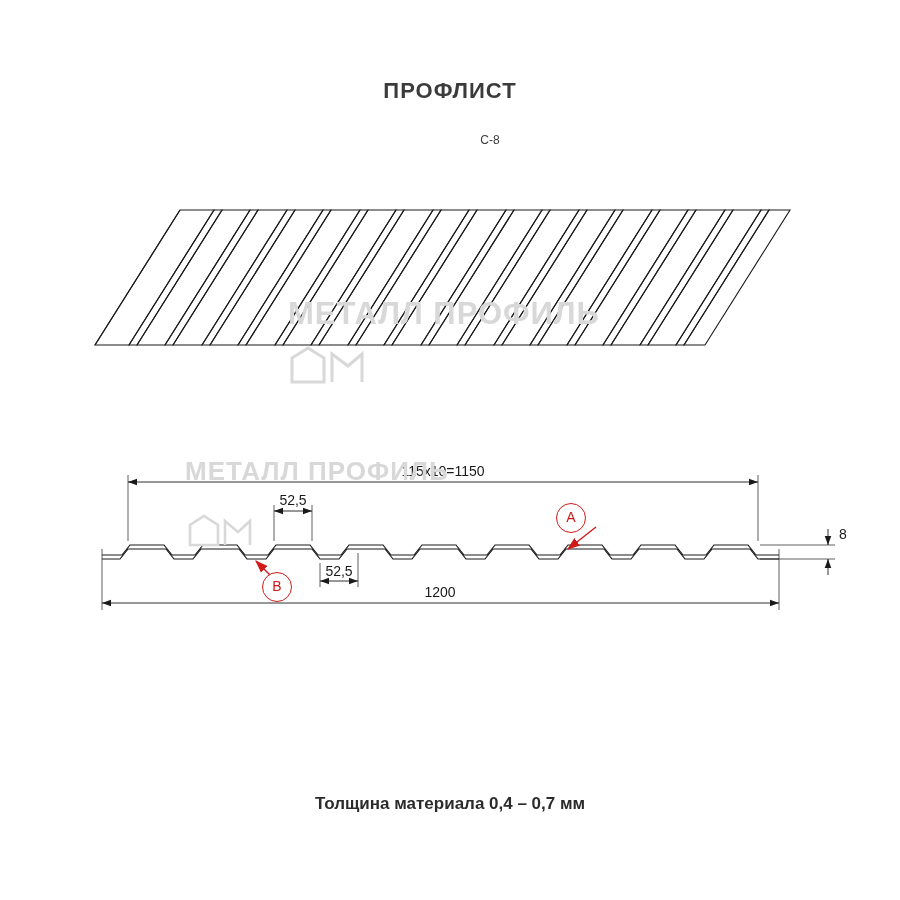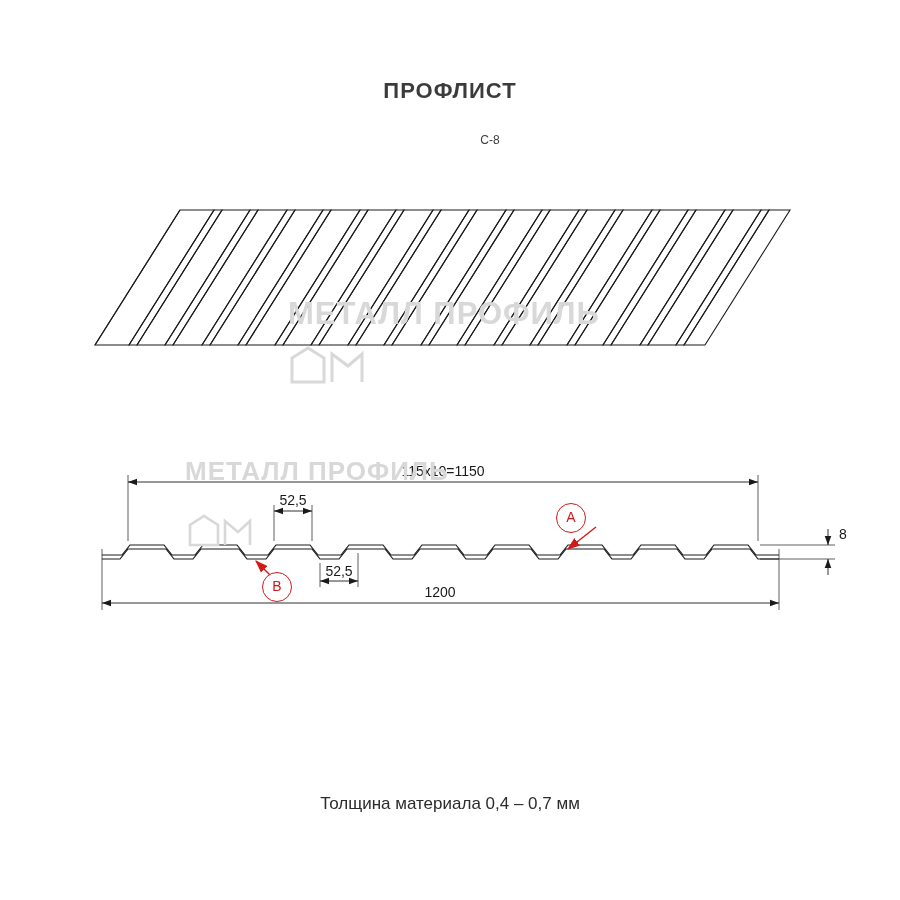--- a/index.html
+++ b/index.html
@@ -39,21 +39,21 @@
     color: #3b3b3b;
     margin-left: 40px;
   }
   #footnote {
     position: absolute;
     top: 794px;
     left: 0;
     width: 900px;
     text-align: center;
     font-size: 17px;
-    font-weight: normal;
+    font-weight: bold;
     color: #2b2b2b;
   }
   
   .svg-area {
     position: absolute;
   }
   #iso-area { top: 175px; left: 60px; }
   #sec-area { top: 445px; left: 60px; }
 
   

